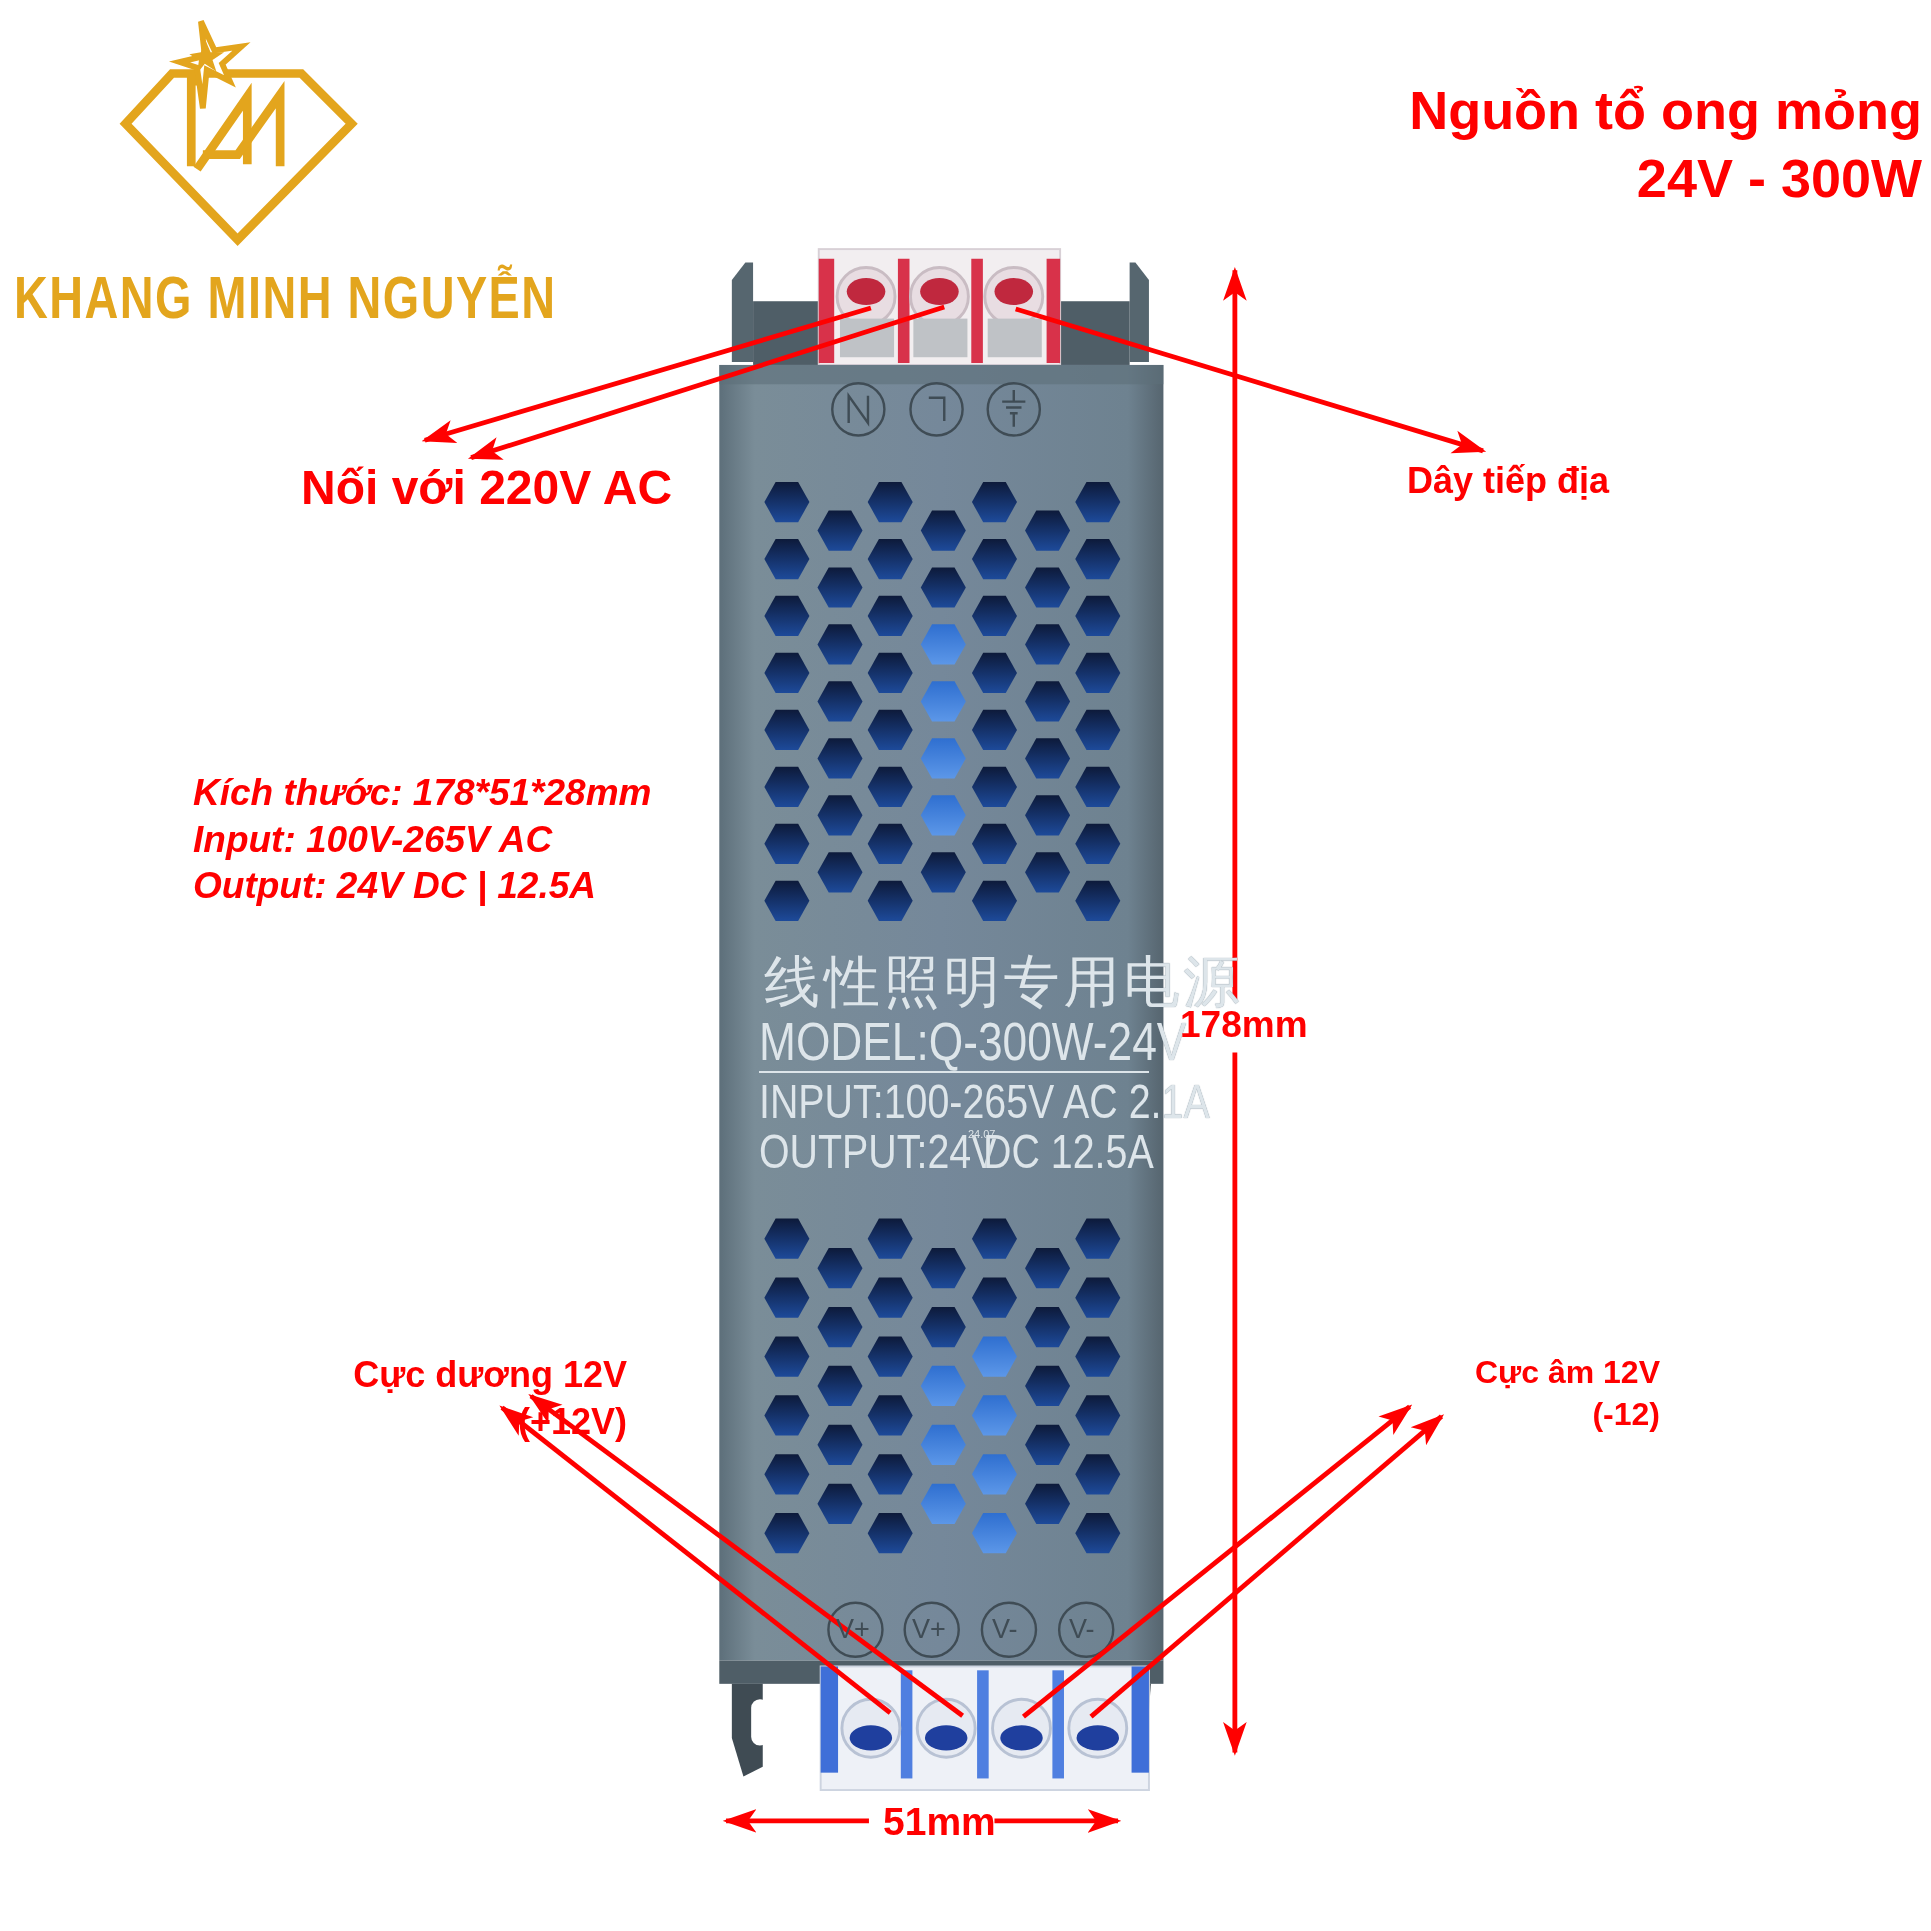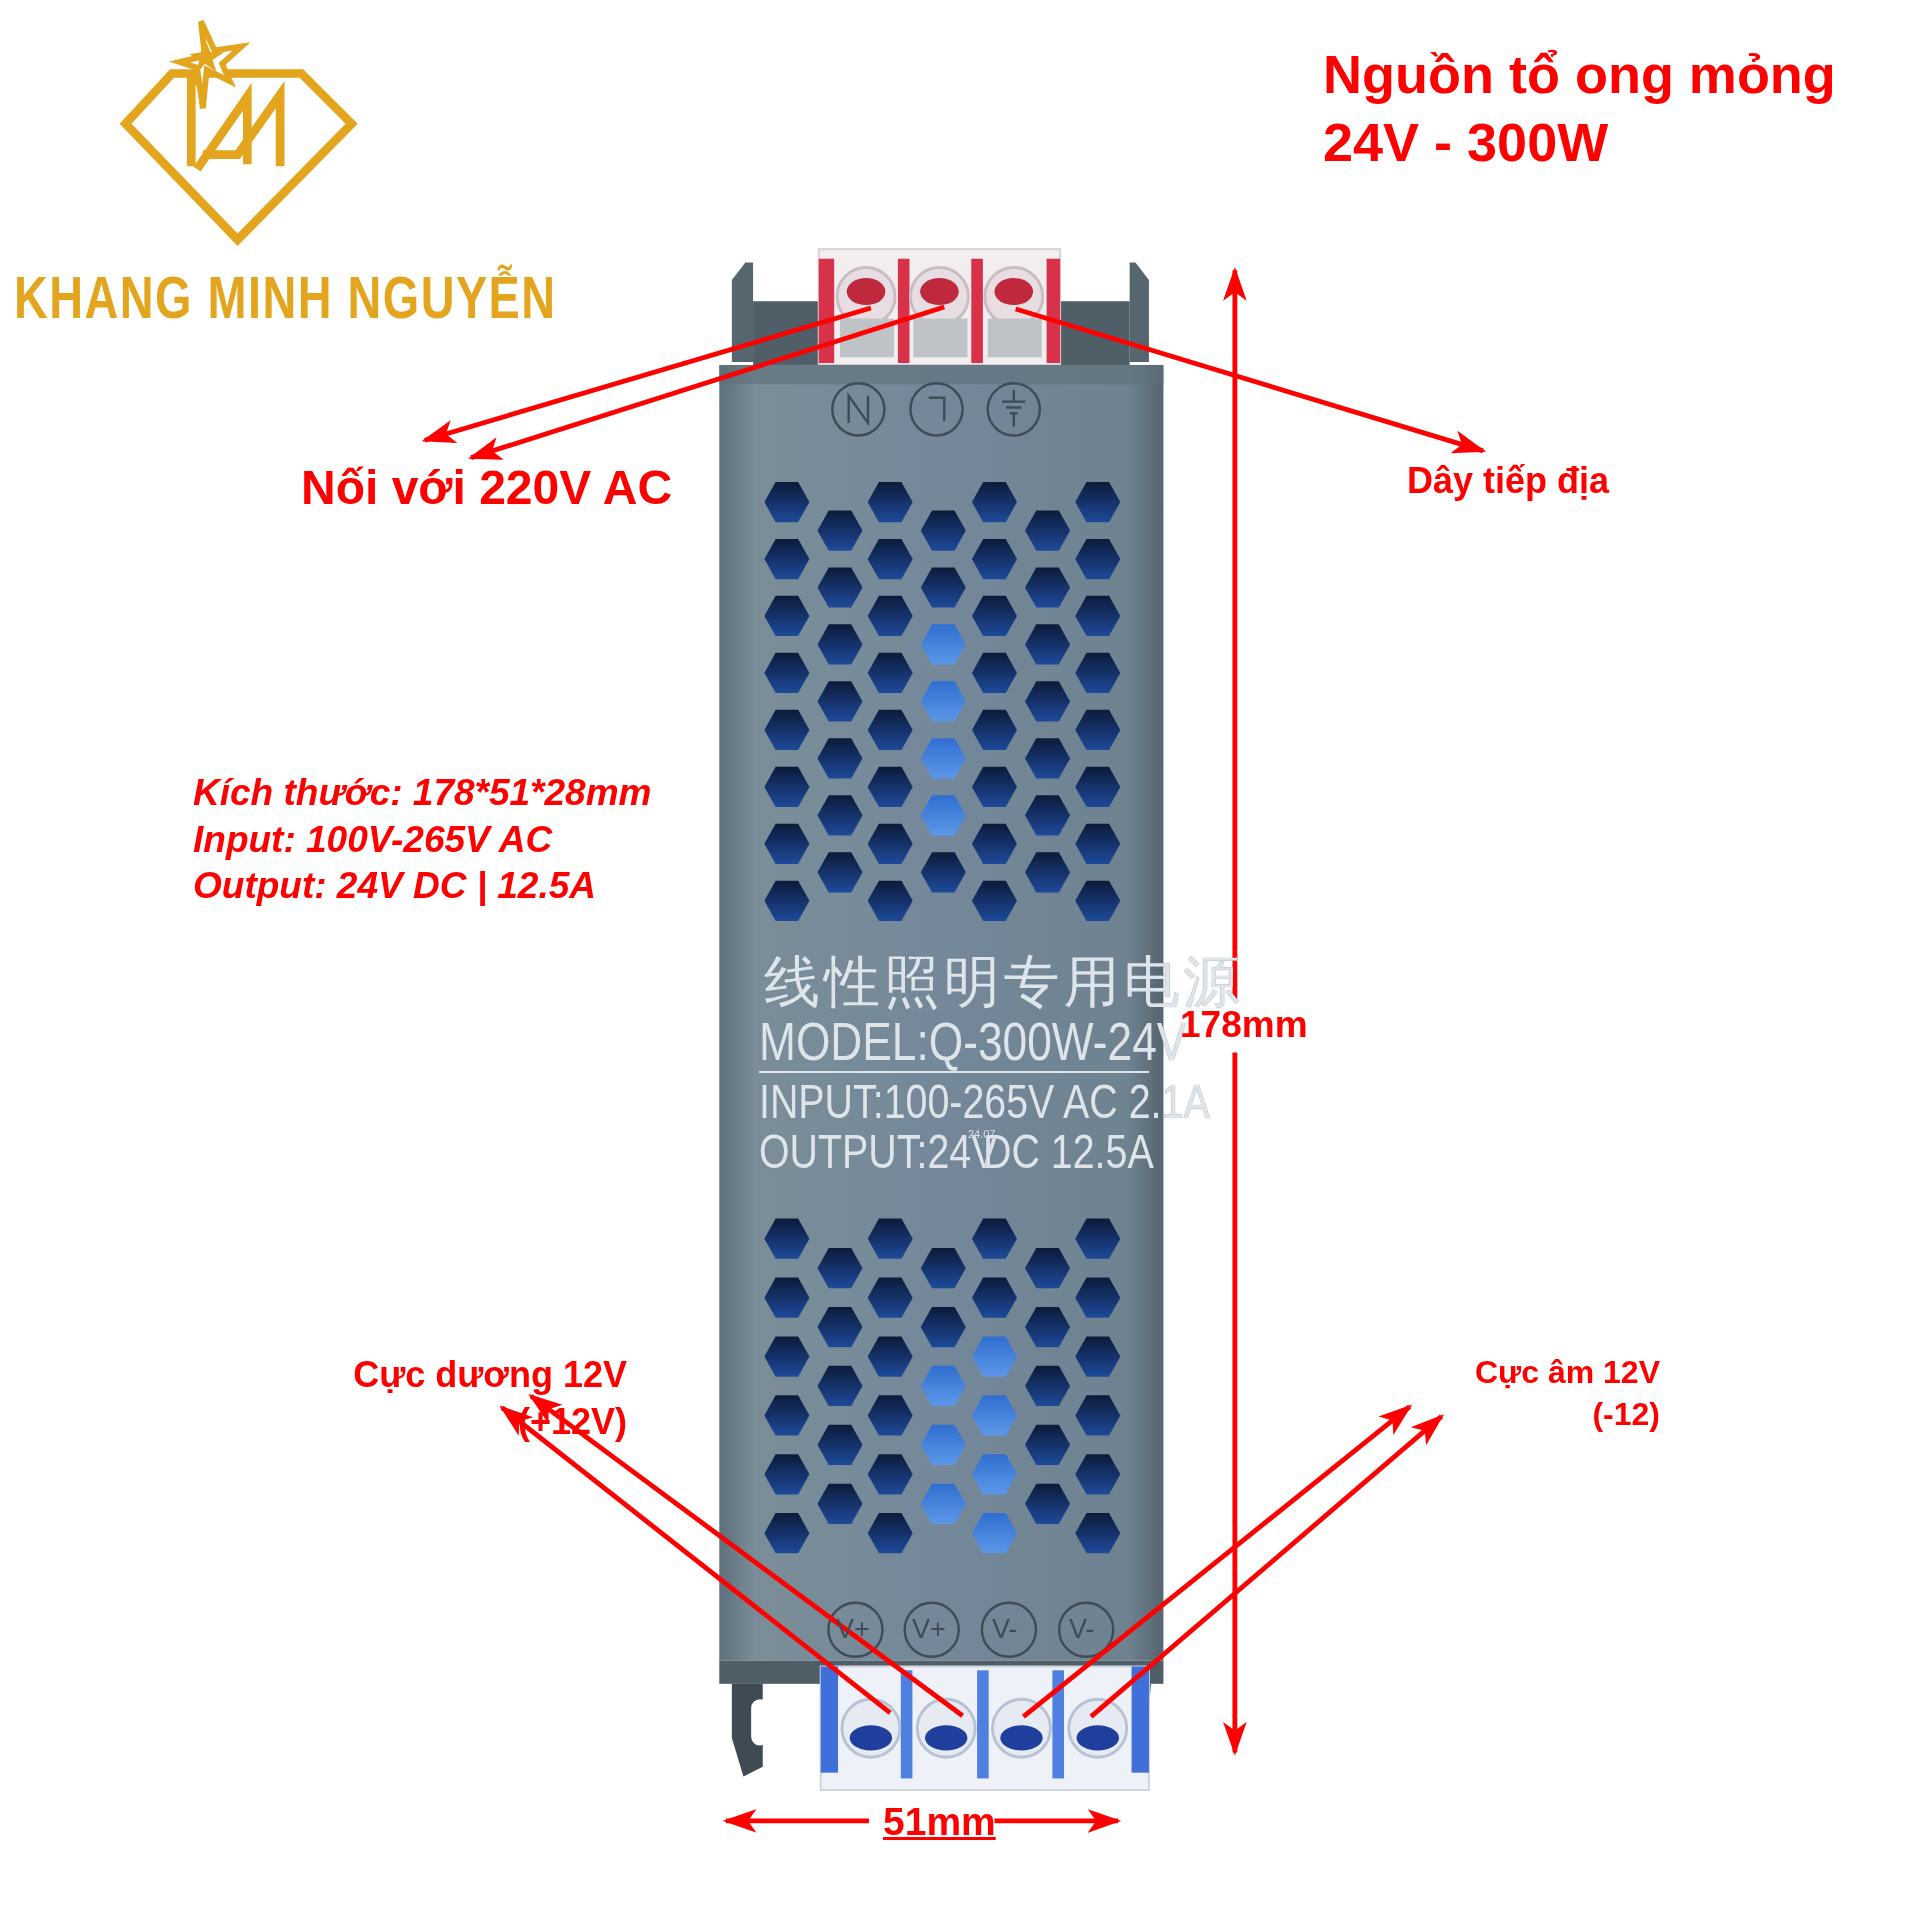--- a/index.html
+++ b/index.html
@@ -1,20 +1,20 @@
 <!DOCTYPE html>
 <html><head>
 <meta charset="utf-8">
 <style>
   html, body { margin:0; padding:0; background:#ffffff; }
   body { width:1931px; height:1931px; position:relative; overflow:hidden; font-family:"Liberation Sans", sans-serif; }
   .abs { position:absolute; }
   .red-text { color:#ff0000; font-weight:bold; font-family:"Liberation Sans", sans-serif; white-space:nowrap; }
   .logo-text { color:#e3a51d; font-weight:bold; font-family:"Liberation Sans", sans-serif; letter-spacing:1.9px; transform:scaleX(0.78); transform-origin:left top; white-space:nowrap; }
-  .title { text-align:left; line-height:1.25; }
+  .title { text-align:right; line-height:1.25;margin-top:36px; }
   .spec-line { line-height:1.26;font-style:italic; }
   .callout { text-align:right; line-height:1.3; }
   .plate-text { color:#dde5ea; font-family:"Liberation Sans", sans-serif; white-space:nowrap; transform:scaleX(0.82); transform-origin:left top; text-shadow:0 0 1px #6b7e8a; }
   #svg-layer { position:absolute; left:0; top:0; }
 </style>
 </head>
 <body>
 
 <div class="abs" style="left:0;top:0;width:483px;height:333px;">
   <svg class="abs" width="483" height="261" viewBox="0 0 500 270" style="left:0;top:0;">
@@ -288,14 +288,14 @@
   <div>Cực dương 12V</div>
   <div>(+12V)</div>
 </div>
 
 <div class="abs red-text callout" style="left:1390px;top:1352px;width:270px;font-size:32px;">
   <div>Cực âm 12V</div>
   <div>(-12)</div>
 </div>
 
 <div class="abs red-text" style="left:1170px;top:1004px;font-size:37px;margin-left:10px;">178mm</div>
-<div class="abs red-text" style="left:883px;top:1800px;font-size:39px;text-decoration:underline;">51mm</div>
+<div class="abs red-text" style="left:883px;top:1800px;font-size:39px;">51mm</div>
 
 
 </body></html>

